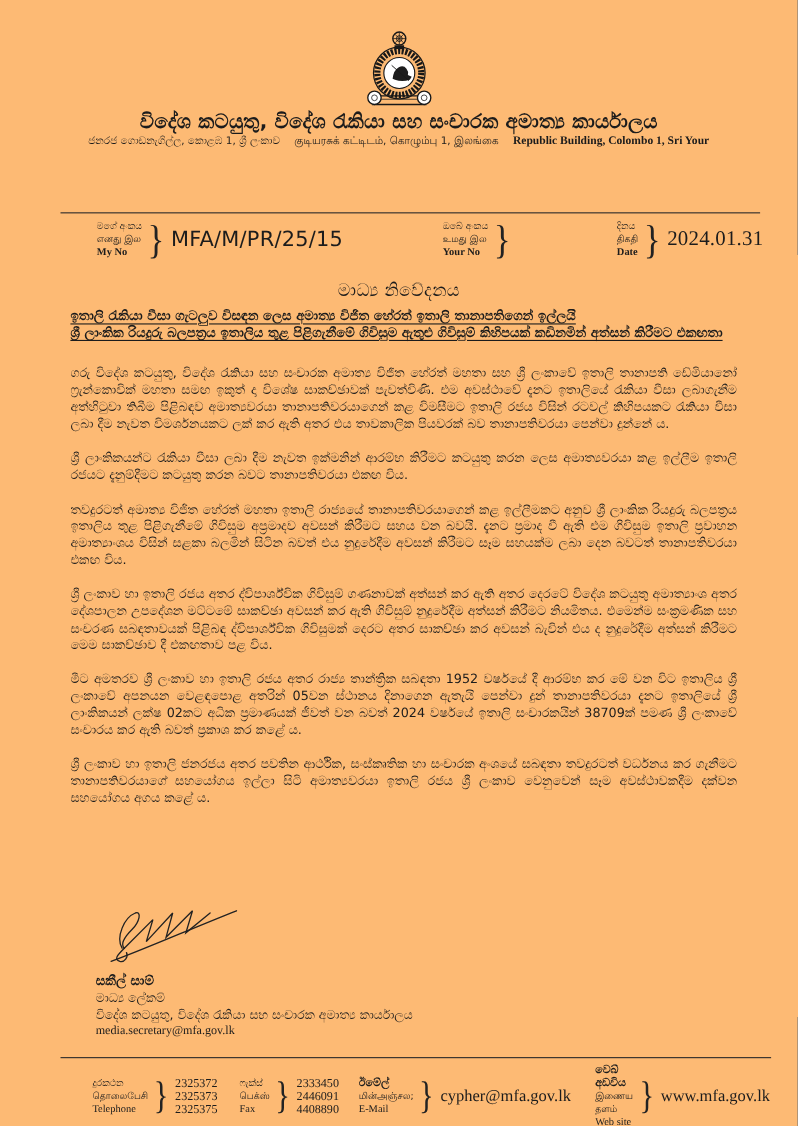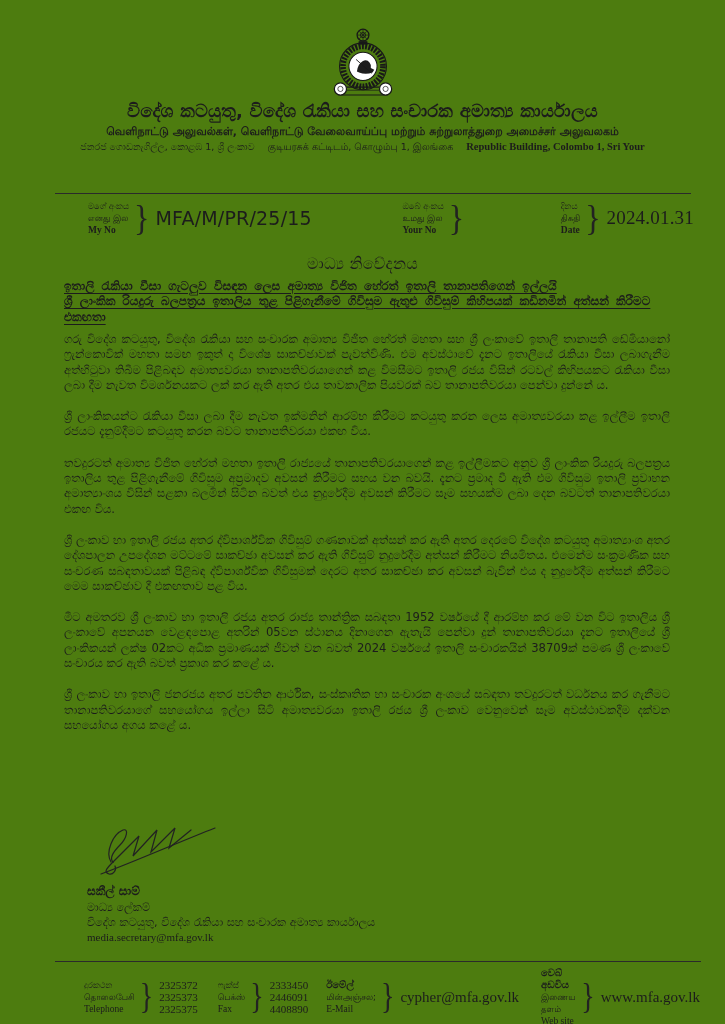--- a/index.html
+++ b/index.html
@@ -1,18 +1,18 @@
 <!DOCTYPE html>
 <html><head>
 <meta charset="utf-8">
 <style>
   html,body { margin:0; padding:0; background:#777; }
   .page {
     position:relative; width:725px; height:1024px; margin:0 auto;
-    background:#4d7c0f; color:#1c1c1c; overflow:hidden;
+    background:#fdba74; color:#1c1c1c; overflow:hidden;
     font-family:"DejaVu Sans", sans-serif;
   }
   
   .emblem { position:absolute; top:26px; left:50%; transform:translateX(-50%); }
   
   .hdr { position:absolute; top:100px; left:0; width:100%; text-align:center; }
   .hdr-si { font-size:18px; font-weight:bold; letter-spacing:.2px; }
   .hdr-ta { font-size:11px; font-weight:bold; margin-top:3px; }
   .hdr-en { font-family:"Liberation Serif", serif; font-size:13.5px; font-weight:bold; margin-top:3px; letter-spacing:.3px; }
   .hdr-addr { font-size:9.5px; margin-top:2px; }
@@ -25,21 +25,21 @@
   
   .refrow { position:absolute; top:199px; left:88px; width:606px; display:flex; justify-content:space-between; }
   .refgroup { display:flex; align-items:center; }
   .reflabels { font-size:8.5px; line-height:12px; text-align:left; }
   .reflabels .en { font-family:"Liberation Serif", serif; font-weight:bold; font-size:9.5px; }
   .brace { font-family:"Liberation Serif", serif; font-size:32px; font-weight:300; transform:scaleY(1.15); margin:0 6px 0 5px; color:#222; }
   .refvalue { font-size:19px; letter-spacing:.2px; }
   .refvalue.serif { font-family:"Liberation Serif", serif; }
   
   .doc-title { position:absolute; top:254px; left:0; width:100%; text-align:center; font-size:16px; letter-spacing:.3px; }
-  .headline { position:absolute; top:280px; left:64px; width:606px; font-size:12px; font-weight:bold; line-height:15.4px;font-family:Liberation Mono, monospace; }
+  .headline { position:absolute; top:280px; left:64px; width:606px; font-size:12px; font-weight:bold; line-height:15.4px; }
   .headline div { text-decoration:underline; text-underline-offset:2.5px; }
   .bodytext { position:absolute; top:332px; left:64px; width:606px; }
   .bodytext p { margin:0 0 16px 0; font-size:11.6px; line-height:15.3px; text-align:justify; }
   
   .sig { position:absolute; top:818px; left:87px; }
   .sig-scribble { margin-left:6px; }
   .sig-name { font-size:12px; font-weight:bold; margin-top:4px; }
   .sig-title { font-size:11.3px; margin-top:3px; }
   .sig-office { font-size:11.3px; margin-top:2px; }
   .sig-email { font-family:"Liberation Serif", serif; font-size:11px; margin-top:2px; }
@@ -77,21 +77,20 @@
       <line x1="13" y1="73.5" x2="63" y2="73.5" stroke-width=".8"></line>
       <circle cx="12" cy="72" r="7" stroke-width="1.4" fill="#ffffff"></circle>
       <circle cx="12" cy="72" r="3" stroke-width=".8"></circle>
       <circle cx="64" cy="72" r="7" stroke-width="1.4" fill="#ffffff"></circle>
       <circle cx="64" cy="72" r="3" stroke-width=".8"></circle>
     </svg>
   </div>
 
   <div class="hdr">
     <div class="hdr-si">විදේශ කටයුතු, විදේශ රැකියා සහ සංචාරක අමාත්‍ය කාර්යාලය</div>
-    <div class="hdr-ta">வெளிநாட்டு அலுவல்கள், வெளிநாட்டு வேலைவாய்ப்பு மற்றும் சுற்றுலாத்துறை அமைச்சர் அலுவலகம்</div>
     <div class="hdr-addr">
       <span>ජනරජ ගොඩනැගිල්ල, කොළඹ 1, ශ්‍රී ලංකාව</span>
       <span class="addr-ta">குடியரசுக் கட்டிடம், கொழும்பு 1, இலங்கை</span>
       <span class="addr-en">Republic Building, Colombo 1, Sri Your</span>
     </div>
   </div>
 
   <div class="rule rule-top"></div>
 
   <div class="refrow">

